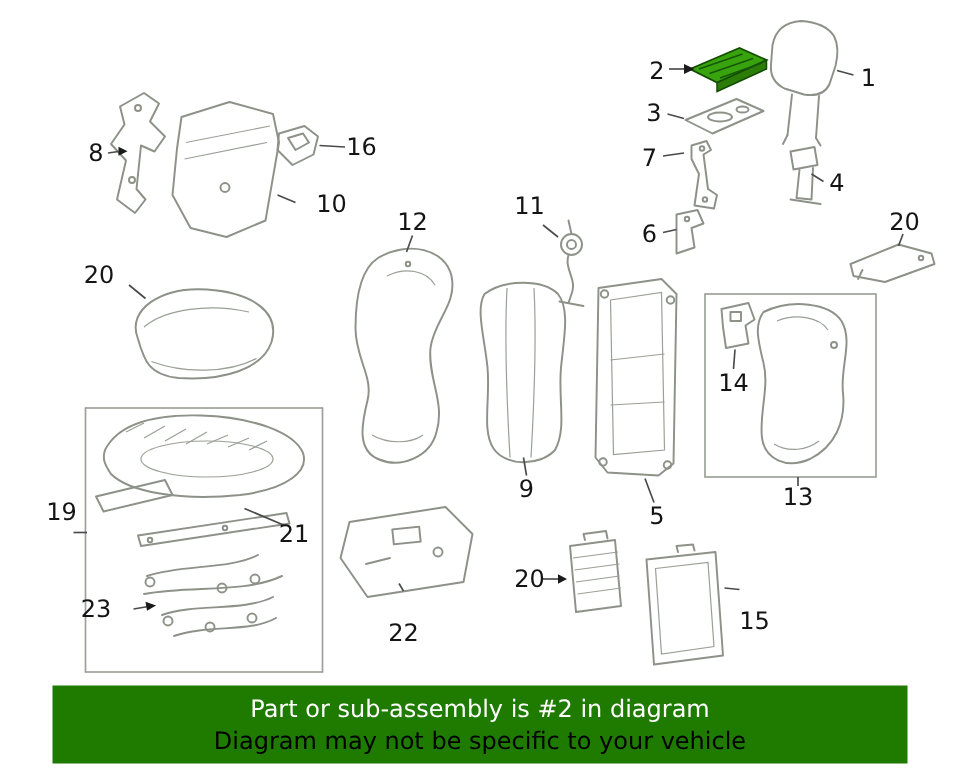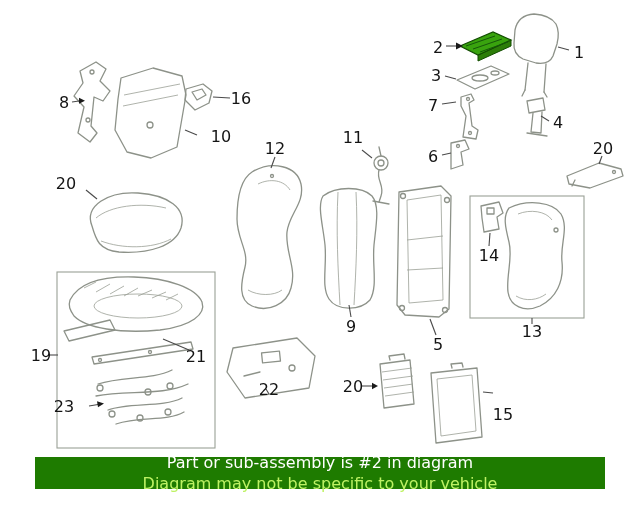--- a/index.html
+++ b/index.html
@@ -13,21 +13,21 @@
   .thin{fill:none;stroke:#9aa096;stroke-width:0.8;}
   .box{fill:none;stroke:#9aa096;stroke-width:1.1;}
   .ld{stroke:#4a4a4a;stroke-width:1.1;fill:none;}
   .ah{fill:#1a1a1a;stroke:none;}
   .hatch{stroke:#15570a;stroke-width:1;fill:none;}
   .part-label{
     position:absolute;transform:translate(-50%,-50%);
     font-size:16px;color:#141414;white-space:nowrap;
   }
   .banner{
-    position:absolute;left:35px;top:457px;width:570px;height:32px;
+    position:absolute;left:35px;top:457px;width:570px;height:52px;
     display:flex;flex-direction:column;align-items:center;justify-content:center;
     font-size:16px;line-height:21px;text-align:center;
   }
 </style>
 </head>
 <body>
 
 <div class="canvas">
 
   <svg class="sketch" width="640" height="512" viewBox="0 0 640 512">
@@ -226,24 +226,24 @@
   <div class="part-label" style="left:351px;top:326px">9</div>
   <div class="part-label" style="left:221px;top:136px">10</div>
   <div class="part-label" style="left:353px;top:137px">11</div>
   <div class="part-label" style="left:275px;top:148px">12</div>
   <div class="part-label" style="left:532px;top:331px">13</div>
   <div class="part-label" style="left:489px;top:255px">14</div>
   <div class="part-label" style="left:503px;top:414px">15</div>
   <div class="part-label" style="left:353px;top:386px">20</div>
   <div class="part-label" style="left:241px;top:98px">16</div>
   <div class="part-label" style="left:603px;top:148px">20</div>
-  <div class="part-label" style="left:41px;top:355px">19</div>
+  <div class="part-label" style="left:41px;top:341px">19</div>
   <div class="part-label" style="left:66px;top:183px">20</div>
   <div class="part-label" style="left:196px;top:356px">21</div>
-  <div class="part-label" style="left:269px;top:389px">22</div>
+  <div class="part-label" style="left:269px;top:422px">22</div>
   <div class="part-label" style="left:64px;top:406px">23</div>
 
   <div class="banner" style="background-color: rgb(30, 123, 0);">
     <div style="color: rgb(255, 255, 255);">Part or sub-assembly is #2 in diagram</div>
-    <div style="color: #bef264;">Diagram may not be specific to your vehicle</div>
+    <div style="color: #000000;">Diagram may not be specific to your vehicle</div>
   </div>
 
 </div>
 
 </body></html>

